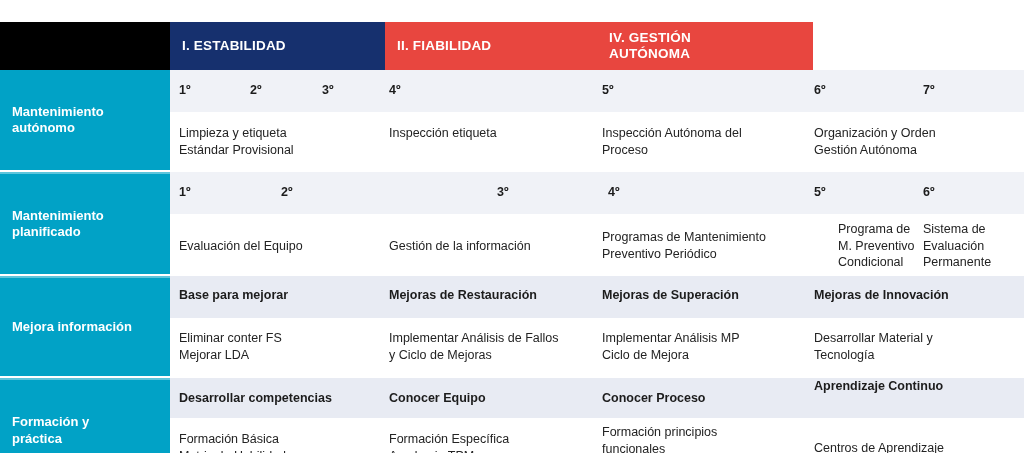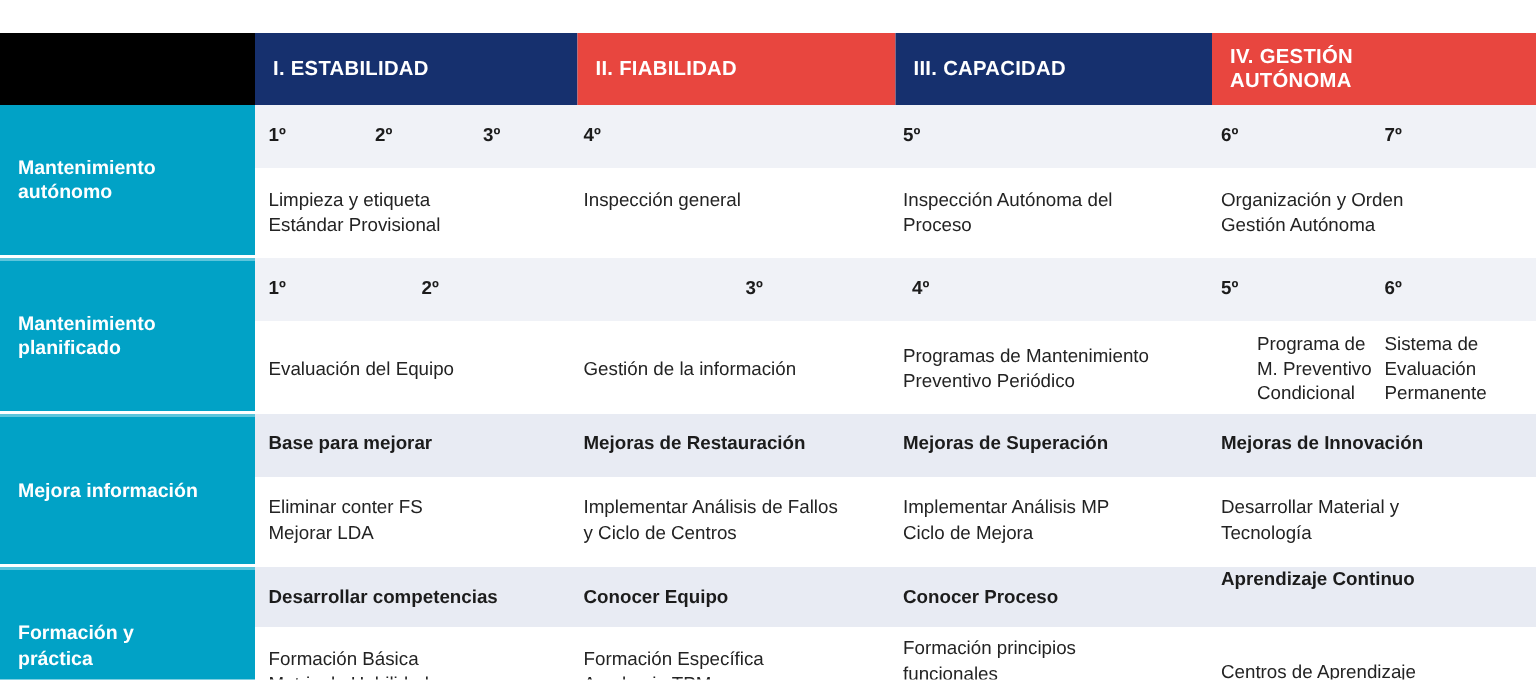--- a/index.html
+++ b/index.html
@@ -124,21 +124,20 @@
 </style>
 </head>
 <body>
 
 <div class="matrix">
 
   <div class="header-row">
     <div class="hdr-corner"></div>
     <div class="hdr-cell hdr-1">I. ESTABILIDAD</div>
     <div class="hdr-cell hdr-2">II. FIABILIDAD</div>
-    <div class="hdr-cell hdr-3">III. CAPACIDAD</div>
     <div class="hdr-cell hdr-4">IV. GESTIÓN
 AUTÓNOMA</div>
   </div>
 
   <div class="body-area">
 
     <div class="trow r1">
       <div class="rowlabel">Mantenimiento
 autónomo</div>
       <div class="rowcontent">
@@ -147,21 +146,21 @@
           <span class="cellabs ordinal" style="left:80px; top:12px;">2º</span>
           <span class="cellabs ordinal" style="left:152px;top:12px;">3º</span>
           <span class="cellabs ordinal" style="left:219px;top:12px;">4º</span>
           <span class="cellabs ordinal" style="left:432px;top:12px;">5º</span>
           <span class="cellabs ordinal" style="left:644px;top:12px;">6º</span>
           <span class="cellabs ordinal" style="left:753px;top:12px;">7º</span>
         </div>
         <div class="band-bottom">
           <span class="cellabs desc" style="left:9px;  top:13px;">Limpieza y etiqueta
 Estándar Provisional</span>
-          <span class="cellabs desc" style="left:219px;top:13px;">Inspección general</span>
+          <span class="cellabs desc" style="left:219px;top:13px;">Inspección etiqueta</span>
           <span class="cellabs desc" style="left:432px;top:13px;">Inspección Autónoma del
 Proceso</span>
           <span class="cellabs desc" style="left:644px;top:13px;">Organización y Orden
 Gestión Autónoma</span>
         </div>
       </div>
     </div>
 
     <div class="trow r2">
       <div class="rowlabel">Mantenimiento
@@ -196,21 +195,21 @@
         <div class="band-top">
           <span class="cellabs phasehead" style="left:9px;  top:11px;">Base para mejorar</span>
           <span class="cellabs phasehead" style="left:219px;top:11px;">Mejoras de Restauración</span>
           <span class="cellabs phasehead" style="left:432px;top:11px;">Mejoras de Superación</span>
           <span class="cellabs phasehead" style="left:644px;top:11px;">Mejoras de Innovación</span>
         </div>
         <div class="band-bottom">
           <span class="cellabs desc" style="left:9px;  top:12px;">Eliminar conter FS
 Mejorar LDA</span>
           <span class="cellabs desc" style="left:219px;top:12px;">Implementar Análisis de Fallos
-y Ciclo de Centros</span>
+y Ciclo de Mejoras</span>
           <span class="cellabs desc" style="left:432px;top:12px;">Implementar Análisis MP
 Ciclo de Mejora</span>
           <span class="cellabs desc" style="left:644px;top:12px;">Desarrollar Material y
 Tecnología</span>
         </div>
       </div>
     </div>
 
     <div class="trow r4">
       <div class="rowlabel">Formación y

